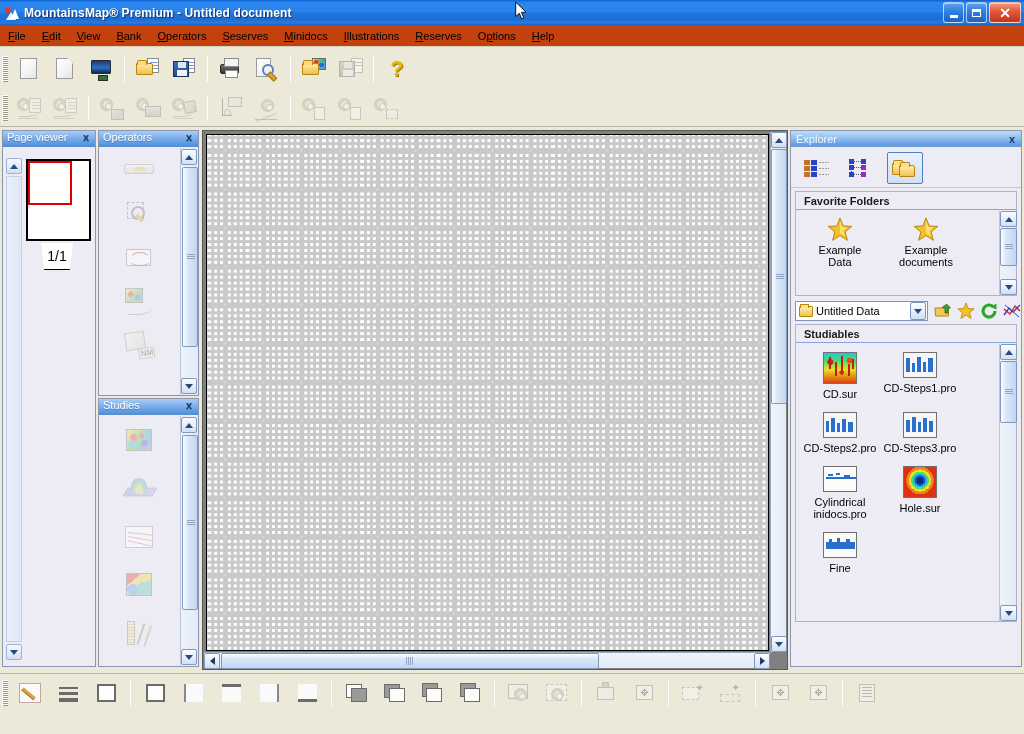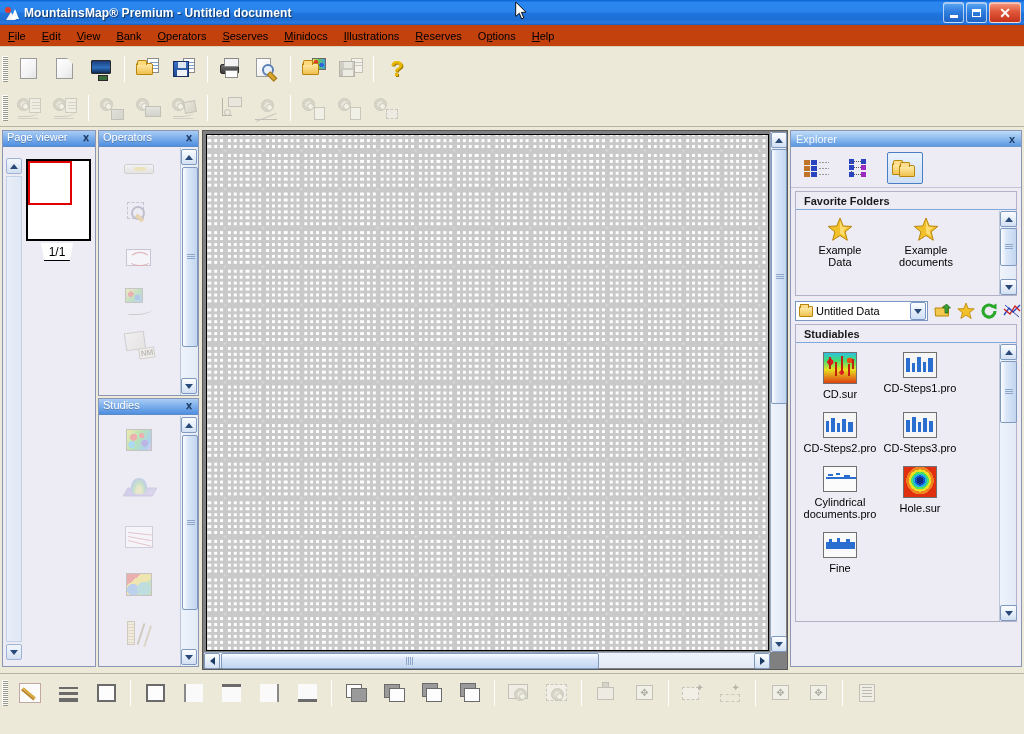--- a/index.html
+++ b/index.html
@@ -234,26 +234,26 @@
   #pageviewer { left: 2px; top: 130px; width: 94px; height: 537px; }
   .pv-thumb {
     position: absolute; left: 23px; top: 11px; width: 65px; height: 82px;
     background: #fff; border: 2px solid #000;
   }
   .pv-redbox {
     position: absolute; left: 0px; top: 0px; width: 44px; height: 44px;
     border: 2px solid #e00000; background: transparent;
   }
   .pv-tab {
-    position:absolute; left: 34px; top: 95px; width: 40px; height: 18px;
+    position:absolute; left: 34px; top: 95px; width: 40px; height: 27px;
     background: #fff;
     border: 1px solid #000; border-top: none;
     clip-path: polygon(10% 0, 90% 0, 82% 100%, 18% 100%);
     display:flex; align-items:center; justify-content:center;
-    font-size: 12px; color:#000;
+    font-size: 14px; color:#000;
   }
   .pv-scrollup {
     position:absolute; left:3px; top:10px; width:16px; height:16px;
     background: linear-gradient(to bottom,#f3f7fd,#d3e0f2);
     border:1px solid #9fb4d4; border-radius:2px;
     display:flex;align-items:center;justify-content:center;
   }
   .pv-scrolldn {
     position:absolute; left:3px; bottom:6px; width:16px; height:16px;
     background: linear-gradient(to bottom,#f3f7fd,#d3e0f2);
@@ -1186,21 +1186,21 @@
             <span class="stud-thumb">
               <span class="art-cyl">
                 <i style="left:2px;top:10px;width:30px"></i>
                 <i style="left:4px;top:7px;width:5px"></i>
                 <i style="left:12px;top:6px;width:4px"></i>
                 <i style="left:20px;top:8px;width:6px"></i>
               </span>
             </span>
             <span class="stud-label">
               <span>Cylindrical</span><br>
-              <span>documents.pro</span>
+              <span>inidocs.pro</span>
             </span>
           </div>
 
           <div class="stud-item">
             <span class="stud-thumb sq">
               <span class="art-hole"></span>
             </span>
             <span class="stud-label">Hole.sur</span>
           </div>
 

